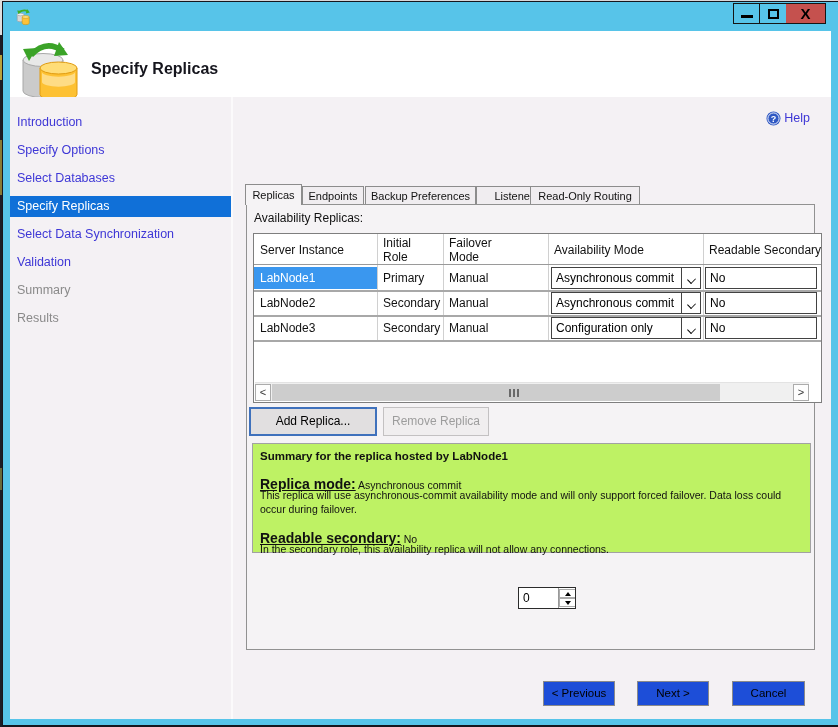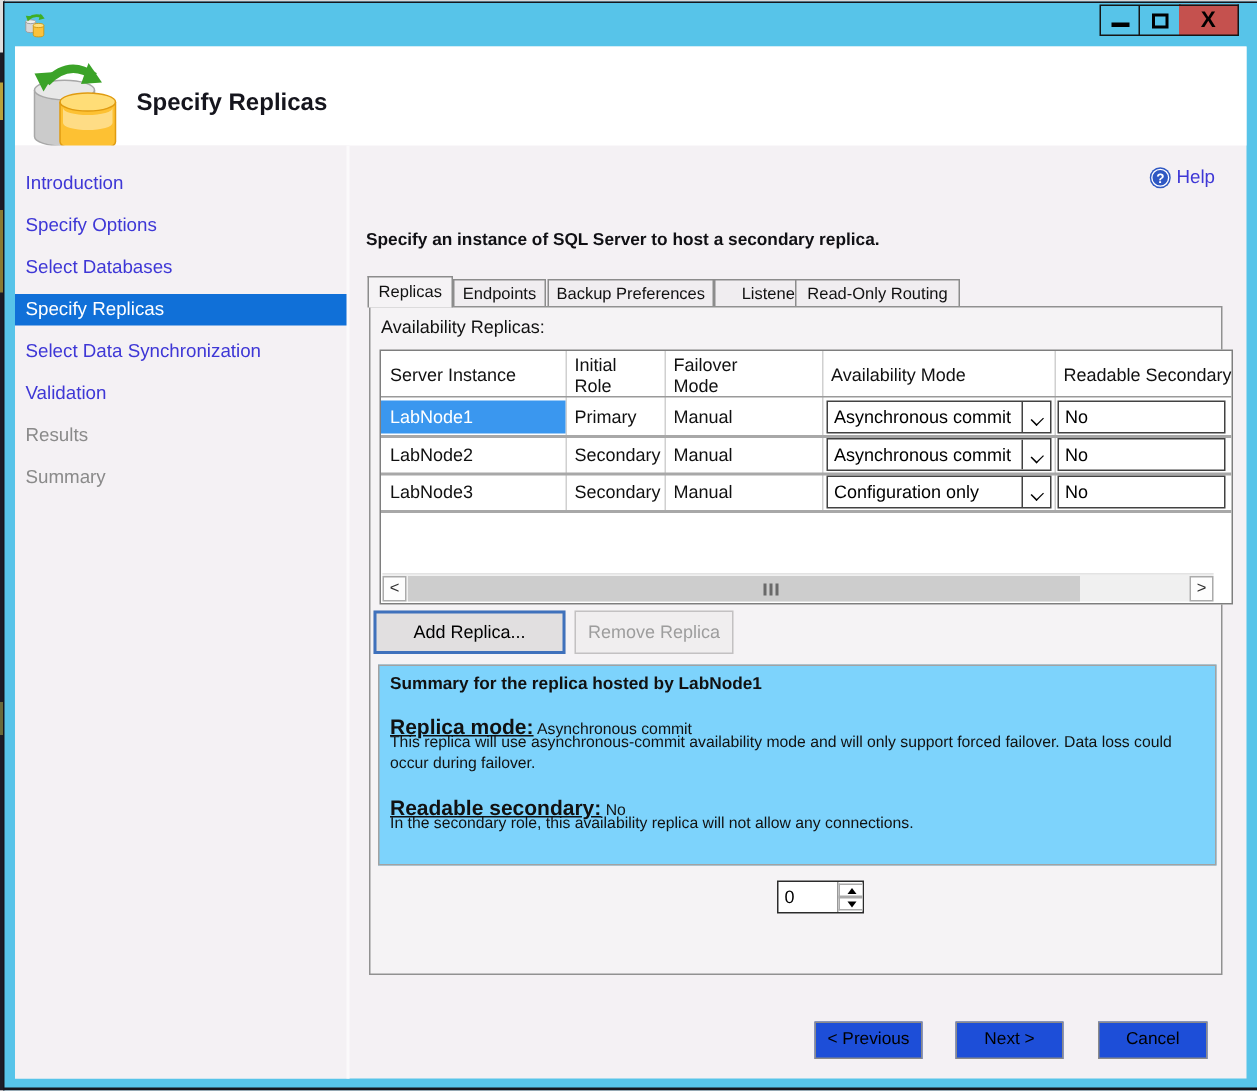--- a/index.html
+++ b/index.html
@@ -78,21 +78,21 @@
   #sthumb { position:absolute; left:17px; top:1px; width:448px; height:17px; background:#cdcdcd; }
   #sgrip { position:absolute; left:237px; top:5px; width:10px; height:8px; }
   #sgrip i { position:absolute; top:0; width:1.5px; height:8px; background:#6a6a6a; }
 
   
   .btn { position:absolute; font-size:12px; text-align:center; color:#000; }
   #badd { left:2px; top:202px; width:128px; height:29px; background:#e1dfe0; border:2px solid #3f71bc; line-height:25px; }
   #bremove { left:136px; top:202px; width:106px; height:29px; background:#f0eeef; border:1px solid #c3c1c2; color:#9d9d9d; line-height:27px; }
 
   
-  #sumbox { left:5px; top:238px; width:559px; height:134px; border:1px solid #a2a2a2; background:#7dd3fc;
+  #sumbox { left:5px; top:238px; width:559px; height:110px; border:1px solid #a2a2a2; background:#bef264;
             font-size:10.5px; color:#111; }
   #sumbox b { font-weight:bold; }
   .s1 { position:absolute; left:7px; top:6px; font-weight:bold; font-size:11.5px; }
   .s2 { position:absolute; left:7px; top:32px; } .s2 b,.s4 b { font-size:14px;text-decoration:underline; }
   .s3 { position:absolute; left:7px; top:45px; line-height:13.5px; width:540px; }
   .s4 { position:absolute; left:7px; top:86px; }
   .s5 { position:absolute; left:7px; top:99px; }
 
   
   #spinlabel { left:14px; top:386px; font-size:12px; color:#111; }
@@ -164,34 +164,33 @@
     </div>
 
     <div class="abs" id="nav">
       <div class="pad"></div>
       <div class="navitem">Introduction</div>
       <div class="navitem">Specify Options</div>
       <div class="navitem">Select Databases</div>
       <div class="navitem sel">Specify Replicas</div>
       <div class="navitem">Select Data Synchronization</div>
       <div class="navitem">Validation</div>
+      <div class="navitem dis">Summary</div>
       <div class="navitem dis">Results</div>
-      <div class="navitem dis">Summary</div>
     </div>
 
     <div class="abs" id="content">
       <div class="abs" id="helpbox">
         <svg style="position:absolute;left:-18px;top:0" width="15" height="15" viewBox="0 0 15 15">
           <circle cx="7.5" cy="7.5" r="7" fill="#2f58c3"></circle>
           <circle cx="7.5" cy="7.5" r="5.6" fill="none" stroke="#fff" stroke-width="0.9"></circle>
           <text x="7.5" y="11" font-size="9" font-weight="bold" fill="#fff" text-anchor="middle" font-family="Liberation Sans">?</text>
         </svg>
         Help
       </div>
-      <div class="abs" id="instr">Specify an instance of SQL Server to host a secondary replica.</div>
 
       <div class="tab active" style="left:10px; width:57px;">Replicas</div>
       <div class="tab" style="left:67px; width:62px;">Endpoints</div>
       <div class="tab" style="left:130px; width:111px;">Backup Preferences</div>
       <div class="tab" style="left:241px; width:76px;">Listener</div>
       <div class="tab" style="left:295px; width:110px;">Read-Only Routing</div>
 
       <div class="abs" id="panel">
         <div class="abs" id="avlabel">Availability Replicas:</div>
         <div class="abs" id="grid">

